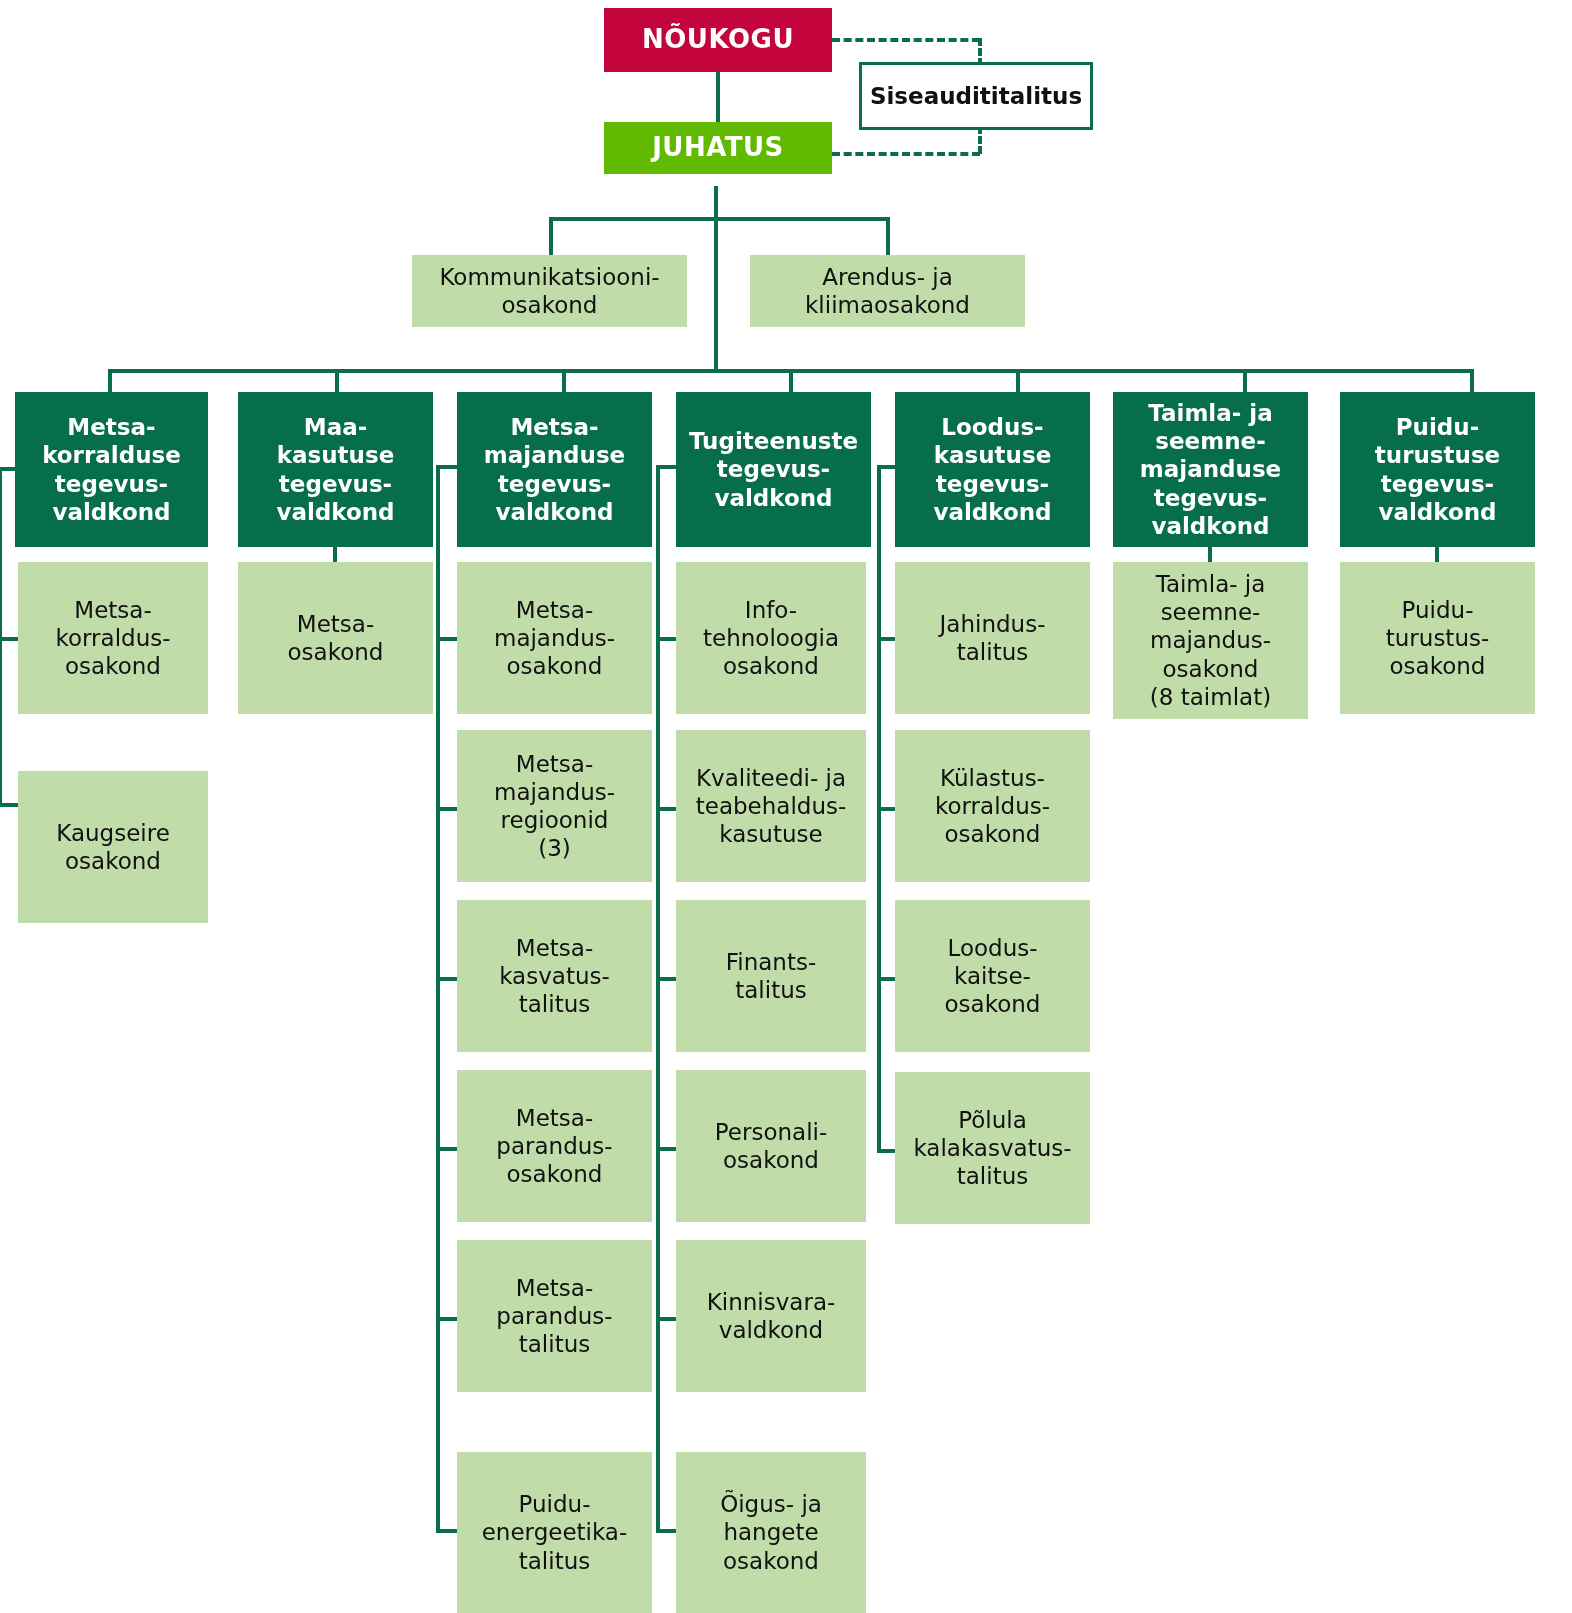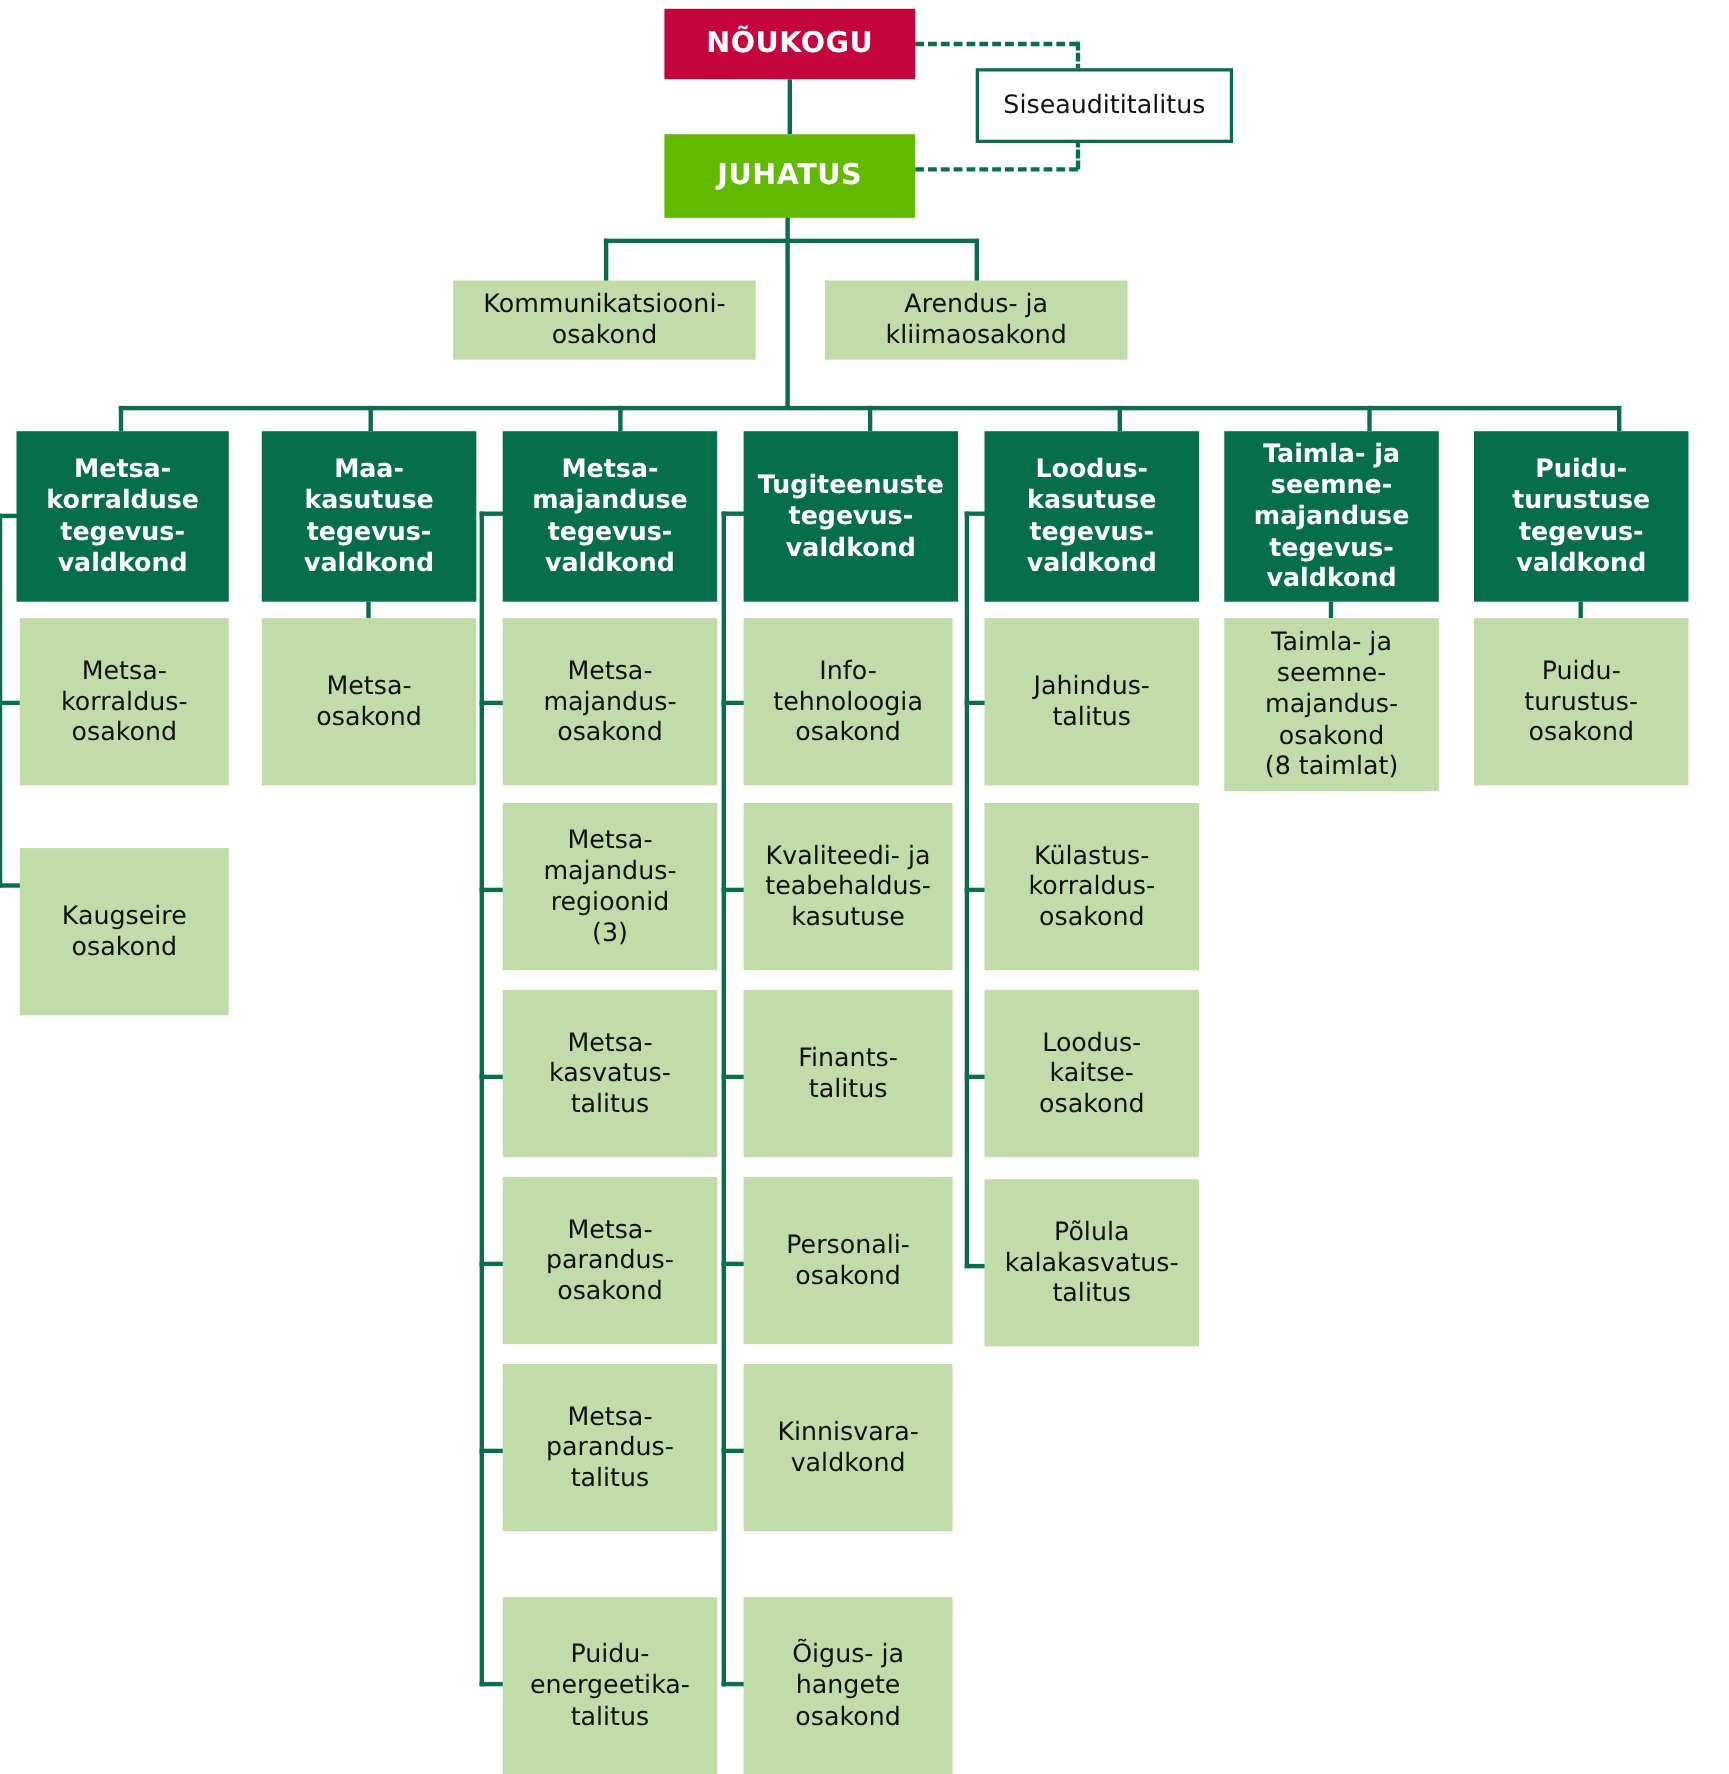--- a/index.html
+++ b/index.html
@@ -36,23 +36,22 @@
     background:#62BA00;
     color:#ffffff;
     font-weight:bold;
     font-size:26px;
     letter-spacing:0.5px;
   }
   .box-audit{
     background:#ffffff;
     border:3px solid #0A6E4C;
     color:#111111;
-    font-weight:normal;
-    font-size:23px;
-    margin-left:28px;
+    font-weight:bold;
+    font-size:23px;
   }
   .box-dept{
     background:#C0DCA8;
     color:#111111;
     font-size:23px;
   }
   .box-domain{
     background:#076E4B;
     color:#ffffff;
     font-weight:bold;
@@ -84,21 +83,21 @@
 </style>
 </head>
 <body>
 
 <div id="chart">
 
   <div class="box box-root" style="left:604px;top:8px;width:228px;height:64px;">NÕUKOGU</div>
 
   <div class="ln ln-v" style="left:716px;top:72px;height:50px;"></div>
 
-  <div class="box box-ceo" style="left:604px;top:122px;width:228px;height:76px;">JUHATUS</div>
+  <div class="box box-ceo" style="left:604px;top:122px;width:228px;height:52px;">JUHATUS</div>
 
   <div class="box box-audit" style="left:859px;top:62px;width:234px;height:68px;">Siseaudititalitus</div>
 
   <div class="dash-h" style="left:832px;top:38px;width:148px;"></div>
   <div class="dash-v" style="left:978px;top:38px;height:28px;"></div>
 
   <div class="dash-h" style="left:832px;top:152px;width:148px;"></div>
   <div class="dash-v" style="left:978px;top:126px;height:28px;"></div>
 
   <div class="ln ln-v" style="left:714px;top:186px;height:185px;"></div>

